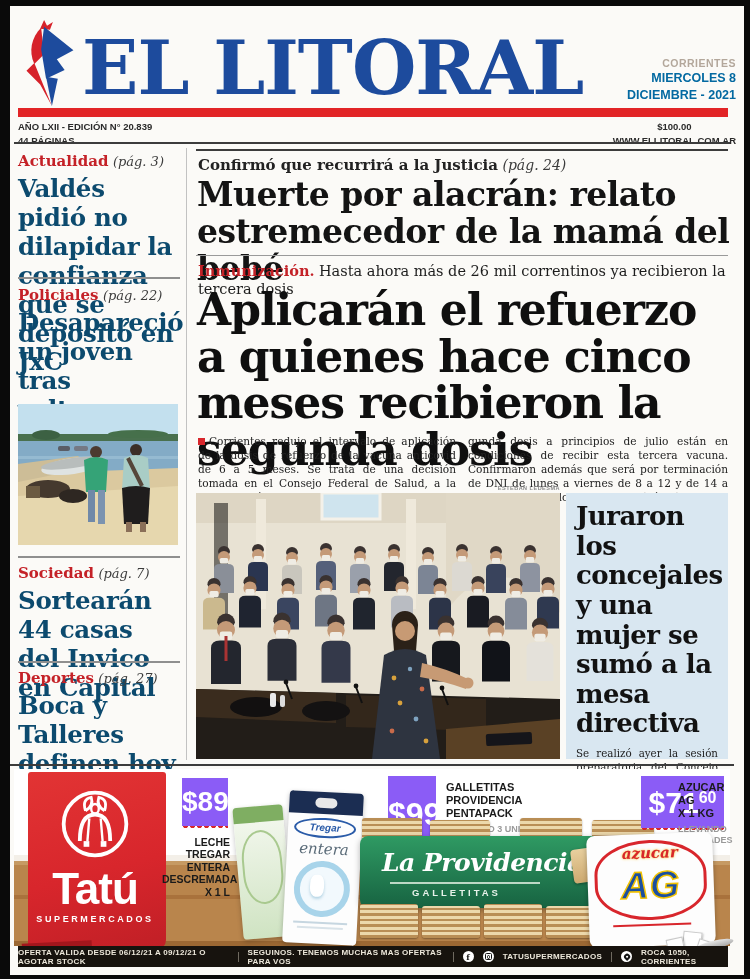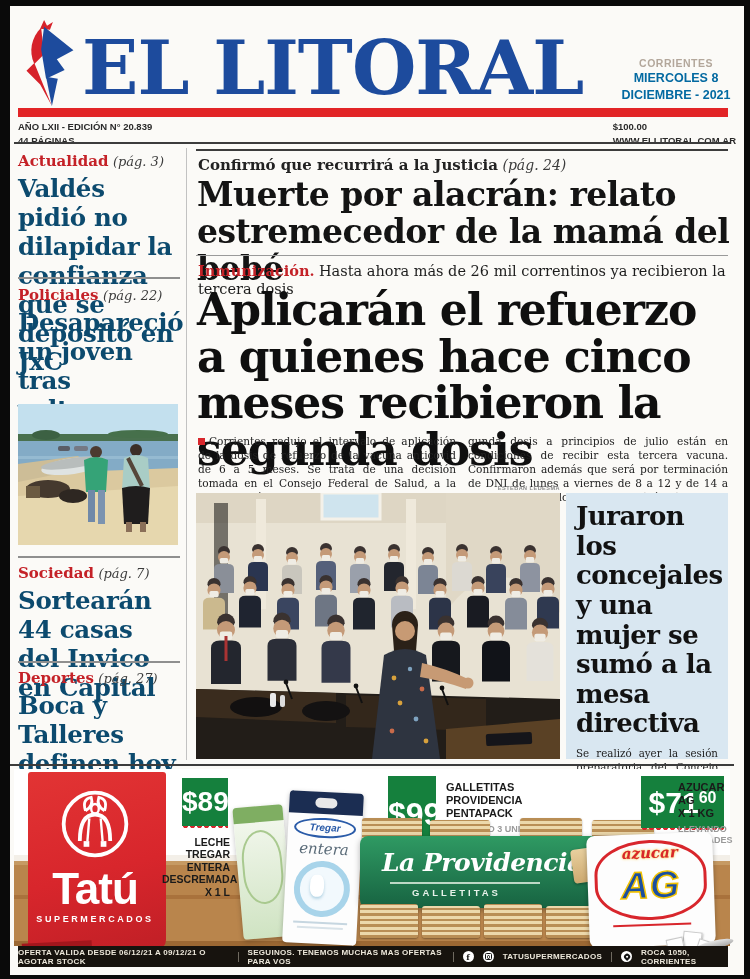--- a/index.html
+++ b/index.html
@@ -4,21 +4,21 @@
 <style>
   html,body{margin:0;padding:0}
   body{width:750px;height:979px;background:#0a0a0a;position:relative;overflow:hidden;
        font-family:"Liberation Sans",sans-serif;-webkit-font-smoothing:antialiased}
   .page{position:absolute;left:10px;top:6px;width:734px;height:969px;background:#fbfaf7}
   .abs{position:absolute}
 
   
   .nameplate{font-family:"DejaVu Serif",serif;font-weight:700;color:#1d4b9d;
              font-size:74px;letter-spacing:-1px;line-height:1;transform:scaleY(1.02);white-space:nowrap}
-  .dateblock{text-align:center;line-height:1.35;font-weight:700}
+  .dateblock{text-align:right;line-height:1.35;font-weight:700}
   .region{color:#b3a79b;font-size:10.5px;letter-spacing:.5px}
   .dateline{color:#0369a1;font-size:12.5px}
   .redbar{background:#e22426}
   .inforow{font-size:9.5px;font-weight:700;color:#2a2a2a;line-height:1.5}
   .rule-dark{background:#3c3c3c}
   .rule-gray{background:#9a9a9a}
 
   
   .seclabel{font-family:"DejaVu Serif",serif;font-weight:700;color:#c42127;font-size:15px}
   .pageref{font-family:"DejaVu Serif",serif;font-style:italic;font-weight:400;color:#3c3c3c;font-size:13px}
@@ -37,21 +37,21 @@
   .panel{background:#d9e7f1}
   .headline3{font-family:"DejaVu Serif",serif;font-weight:700;font-size:26px;line-height:1.14;color:#121212;letter-spacing:-.5px}
 
   
   .adzone{background:linear-gradient(#ffffff 0 86px,#f3efe8 86px 92px,
           #c69a63 92px 96px,#b9854c 96px 126px,#a9723c 126px 130px,#b9854c 130px 172px,#9c6833 172px 177px)}
   .tatu{background:linear-gradient(165deg,#e23434 0%,#d8262c 55%,#c01f26 100%);border-radius:3px 3px 10px 3px;text-align:center}
   .tatu .curl{position:absolute;left:-6px;bottom:-8px;width:70px;height:16px;background:#a3161c;border-radius:0 0 12px 30px;transform:rotate(-3deg)}
   .tatuword{font-weight:700;font-size:44px;color:#fff;letter-spacing:-1px}
   .tatusub{font-weight:700;font-size:9px;color:#fff;letter-spacing:2.6px}
-  .tag{background:#15803d;color:#fff;text-align:center}
+  .tag{background:#8b5cf6;color:#fff;text-align:center}
   .tag .teeth{position:absolute;left:0;right:0;bottom:-4px;height:4px;
        background:radial-gradient(circle at 3.5px -0.5px,#d8262c 2.6px,rgba(0,0,0,0) 2.9px);background-size:7px 4px;background-repeat:repeat-x}
   .price{font-weight:700;line-height:1}
   .offerdesc{font-weight:700;font-size:10.5px;line-height:1.18;color:#1a1a1a;text-align:right}
   .offertitle{font-weight:700;font-size:11px;line-height:1.2;color:#1a1a1a}
   .offercond{font-weight:700;font-size:9px;line-height:1.25;color:#9a9a9a}
   .carton{border-radius:4px;box-shadow:0 2px 5px rgba(0,0,0,.25)}
   .greenband{background:linear-gradient(#2f9a63,#176341);border-radius:8px;box-shadow:0 2px 6px rgba(0,0,0,.3)}
   .provscript{font-family:"DejaVu Serif",serif;font-style:italic;font-weight:700;color:#fff;font-size:25px;letter-spacing:-.5px}
   .provsub{color:#e7f2ea;font-size:9.5px;font-weight:700;letter-spacing:3px}
@@ -90,21 +90,21 @@
   <div class="abs dateblock" style="right:8px;top:50px;width:120px">
     <div class="region">CORRIENTES</div>
     <div class="dateline">MIERCOLES 8</div>
     <div class="dateline">DICIEMBRE - 2021</div>
   </div>
   <div class="abs redbar" style="left:8px;top:102px;width:710px;height:9px"></div>
   <div class="abs inforow" style="left:8px;top:114px">
     <div>AÑO LXII - EDICIÓN N° 20.839</div>
     <div>44 PÁGINAS</div>
   </div>
-  <div class="abs inforow" style="right:8px;top:114px;text-align:left">
+  <div class="abs inforow" style="right:8px;top:114px;text-align:center">
     <div>$100.00</div>
     <div>WWW.ELLITORAL.COM.AR</div>
   </div>
   <div class="abs rule-dark" style="left:4px;top:136px;width:716px;height:2px"></div>
 
   <div class="abs" style="left:176px;top:142px;width:1px;height:612px;background:#c2c2c2"></div>
 
   <div class="abs" style="left:8px;top:146px;width:162px">
     <span class="seclabel">Actualidad</span>
     <span class="pageref">(pág. 3)</span>

